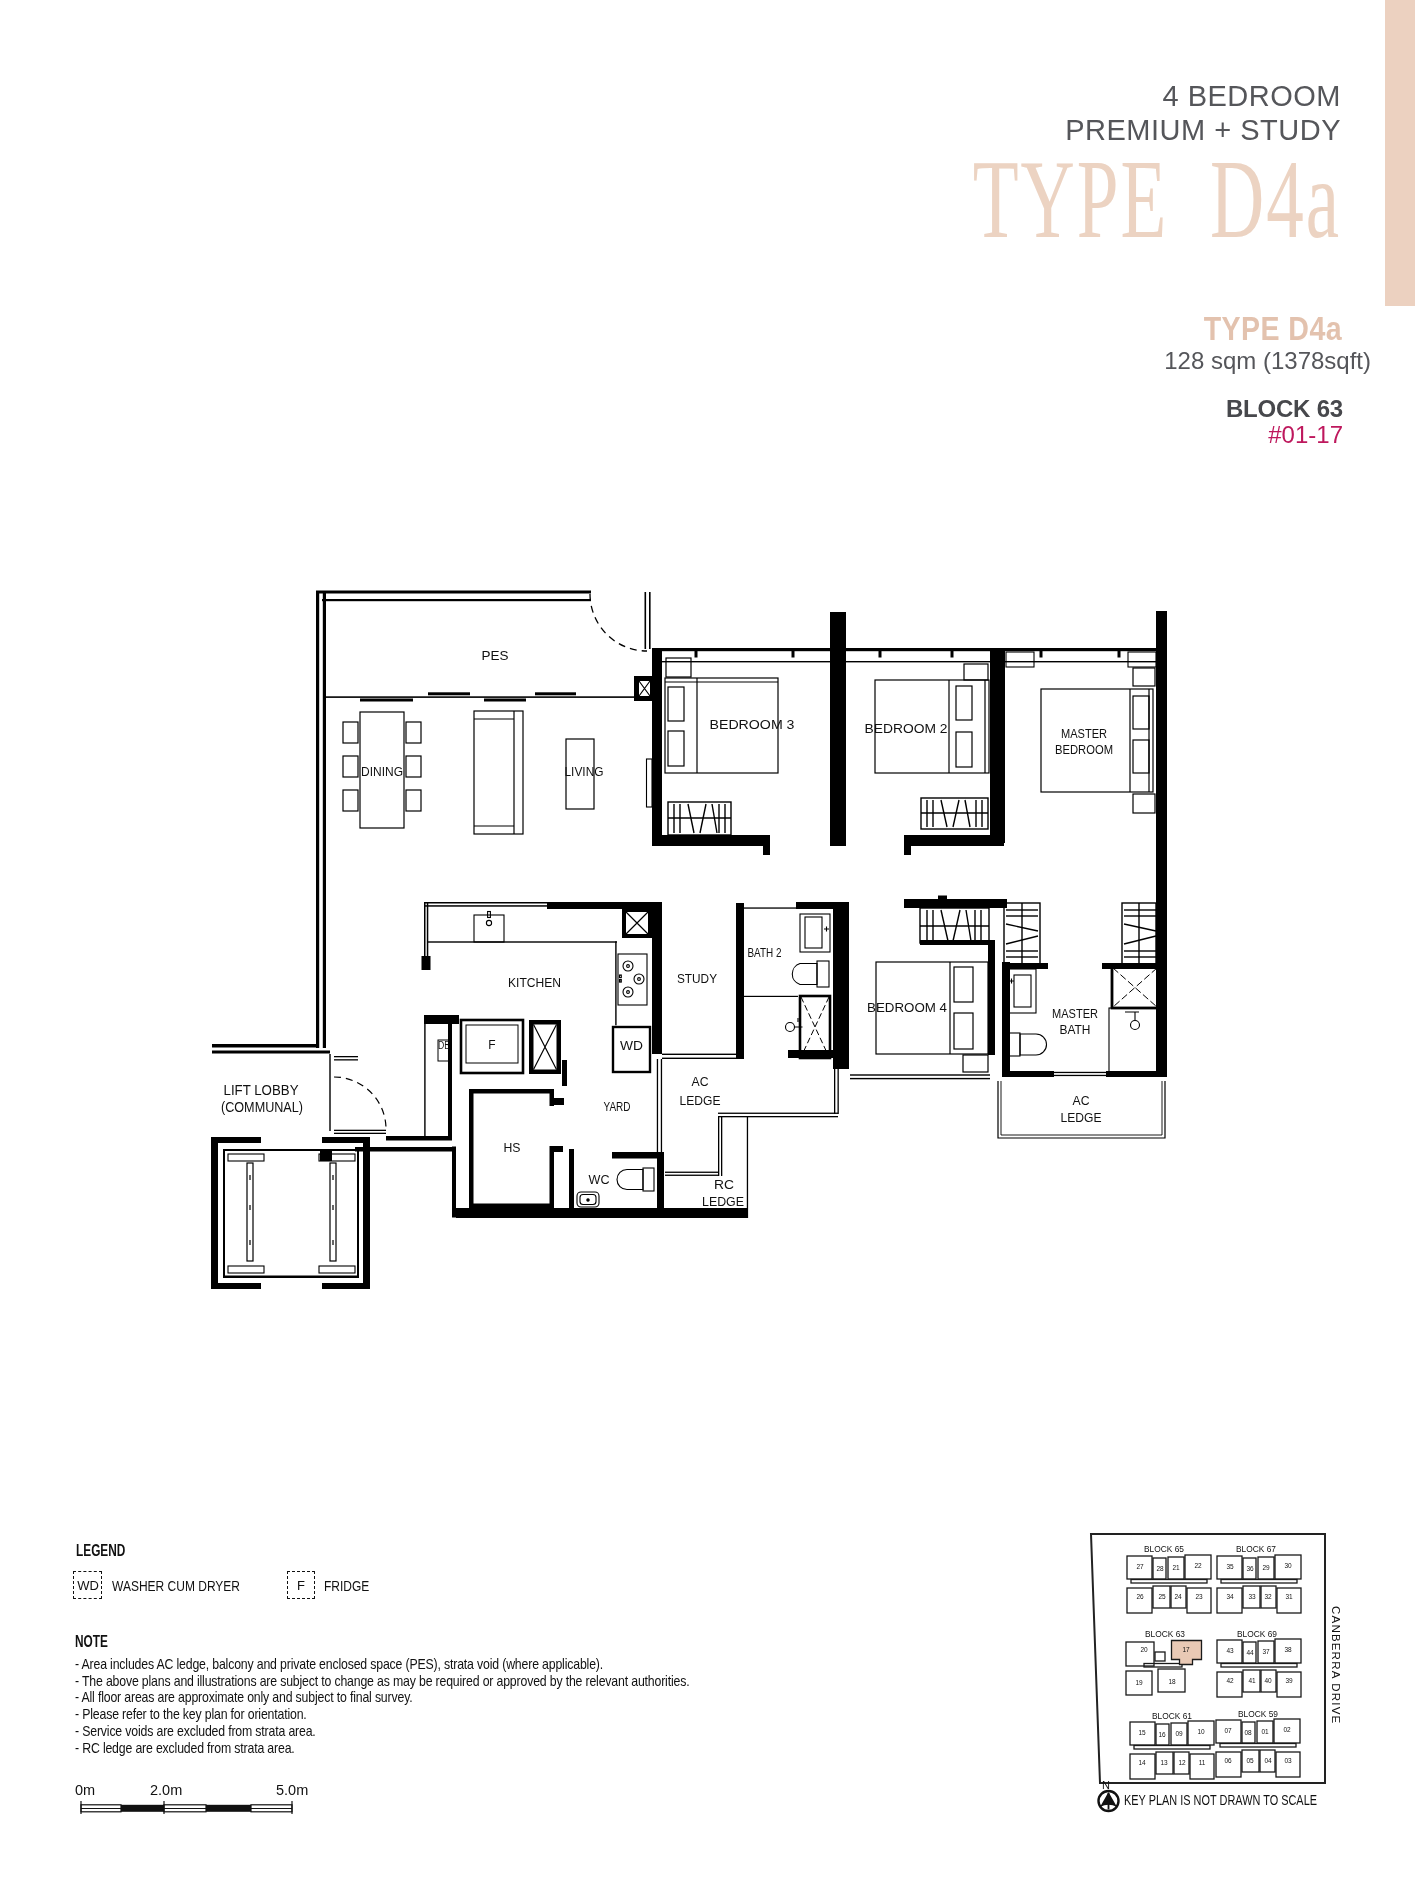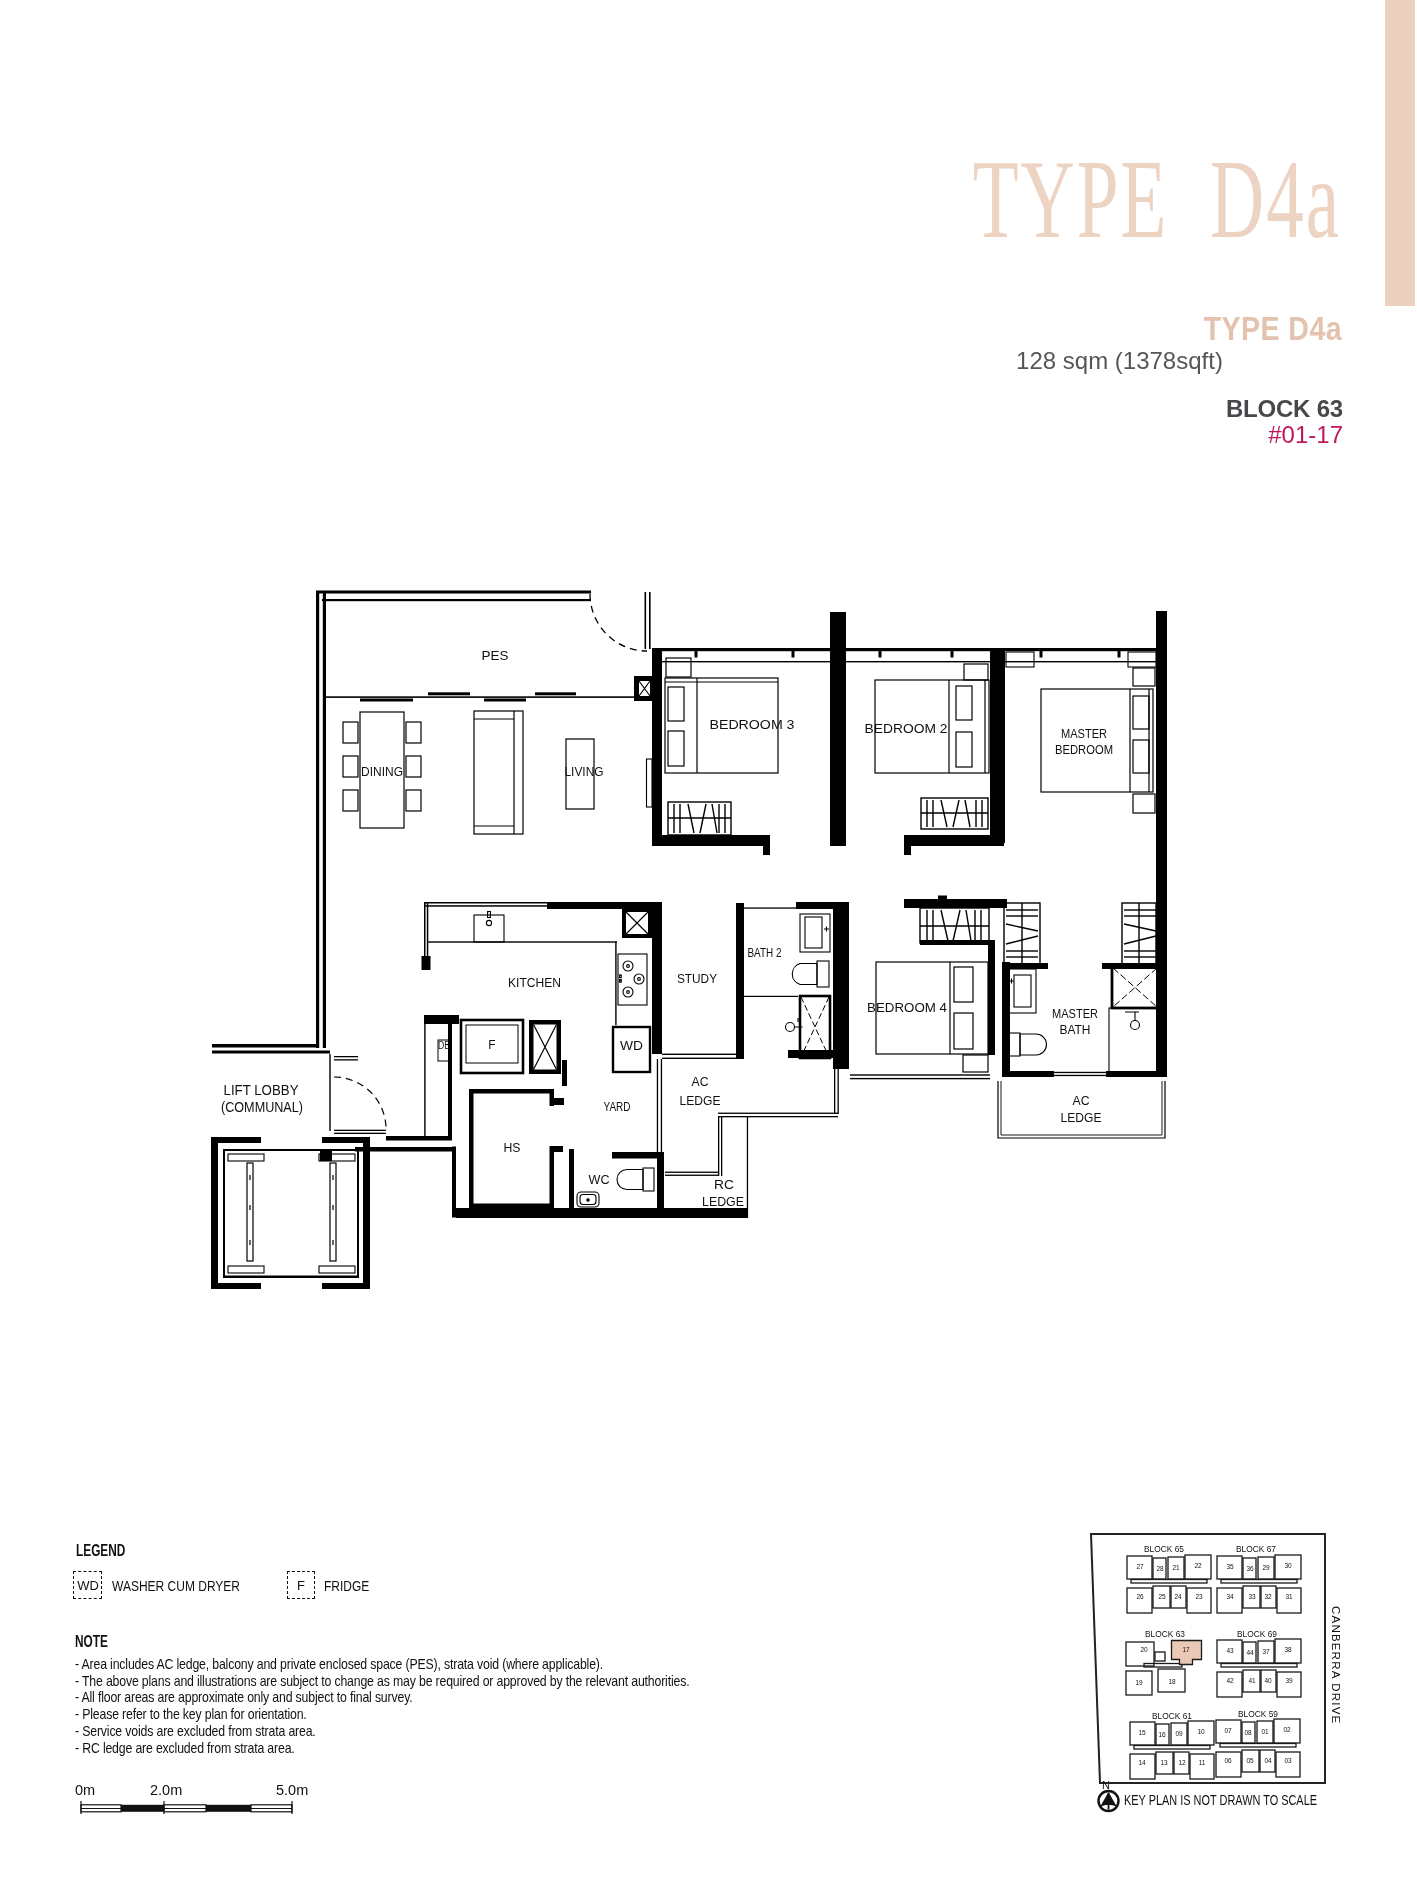--- a/index.html
+++ b/index.html
@@ -4,26 +4,27 @@
   html,body{margin:0;padding:0;background:#fff}
   .page{position:relative;width:1417px;height:1889px;background:#fff;overflow:hidden;font-family:"Liberation Sans",sans-serif}
   .abs{position:absolute}
   svg text{font-family:"Liberation Sans",sans-serif;fill:#111}
 </style></head>
 <body>
 <div class="page">
 
 <div class="abs" style="left:1385px;top:0;width:30px;height:306px;background:#ecd1c0"></div>
 
+<div class="abs" style="left:901px;top:79px;width:440px;text-align:right;font-size:29px;letter-spacing:0.5px;color:#55565a;line-height:34px">4 BEDROOM<br>PREMIUM + STUDY</div>
 
 <div class="abs" style="right:76px;top:149px;width:620px;text-align:right;font-family:'Liberation Serif',serif;font-size:112px;letter-spacing:3px;color:#ecd3c2;line-height:100px;transform:scaleX(0.67);transform-origin:right top">TYPE&nbsp; D4a</div>
 
 <div class="abs" style="right:75px;top:309px;width:343px;text-align:right;font-size:34px;font-weight:bold;letter-spacing:0.5px;color:#e3c2ae;transform:scaleX(0.84);transform-origin:right top">TYPE D4a</div>
 
-<div class="abs" style="left:948px;top:347px;width:343px;text-align:center;font-size:24px;color:#55565a">128 sqm (1378sqft)</div>
+<div class="abs" style="left:1028px;top:347px;width:343px;text-align:right;font-size:24px;color:#55565a">128 sqm (1378sqft)</div>
 
 <div class="abs" style="left:1000px;top:395px;width:343px;text-align:right;font-size:24px;font-weight:bold;letter-spacing:-0.2px;color:#47484c">BLOCK 63</div>
 
 <div class="abs" style="left:1000px;top:421px;width:343px;text-align:right;font-size:24px;color:#be185d">#01-17</div>
 <svg class="abs" style="left:0;top:0" width="1417" height="1889" viewBox="0 0 1417 1889">
 <g stroke-linecap="butt" stroke-linejoin="miter">
 
 <g>
           <rect x="316" y="591" width="10" height="457" fill="#fff"></rect>
           <rect x="316" y="591" width="3.2" height="457" fill="#000"></rect>

